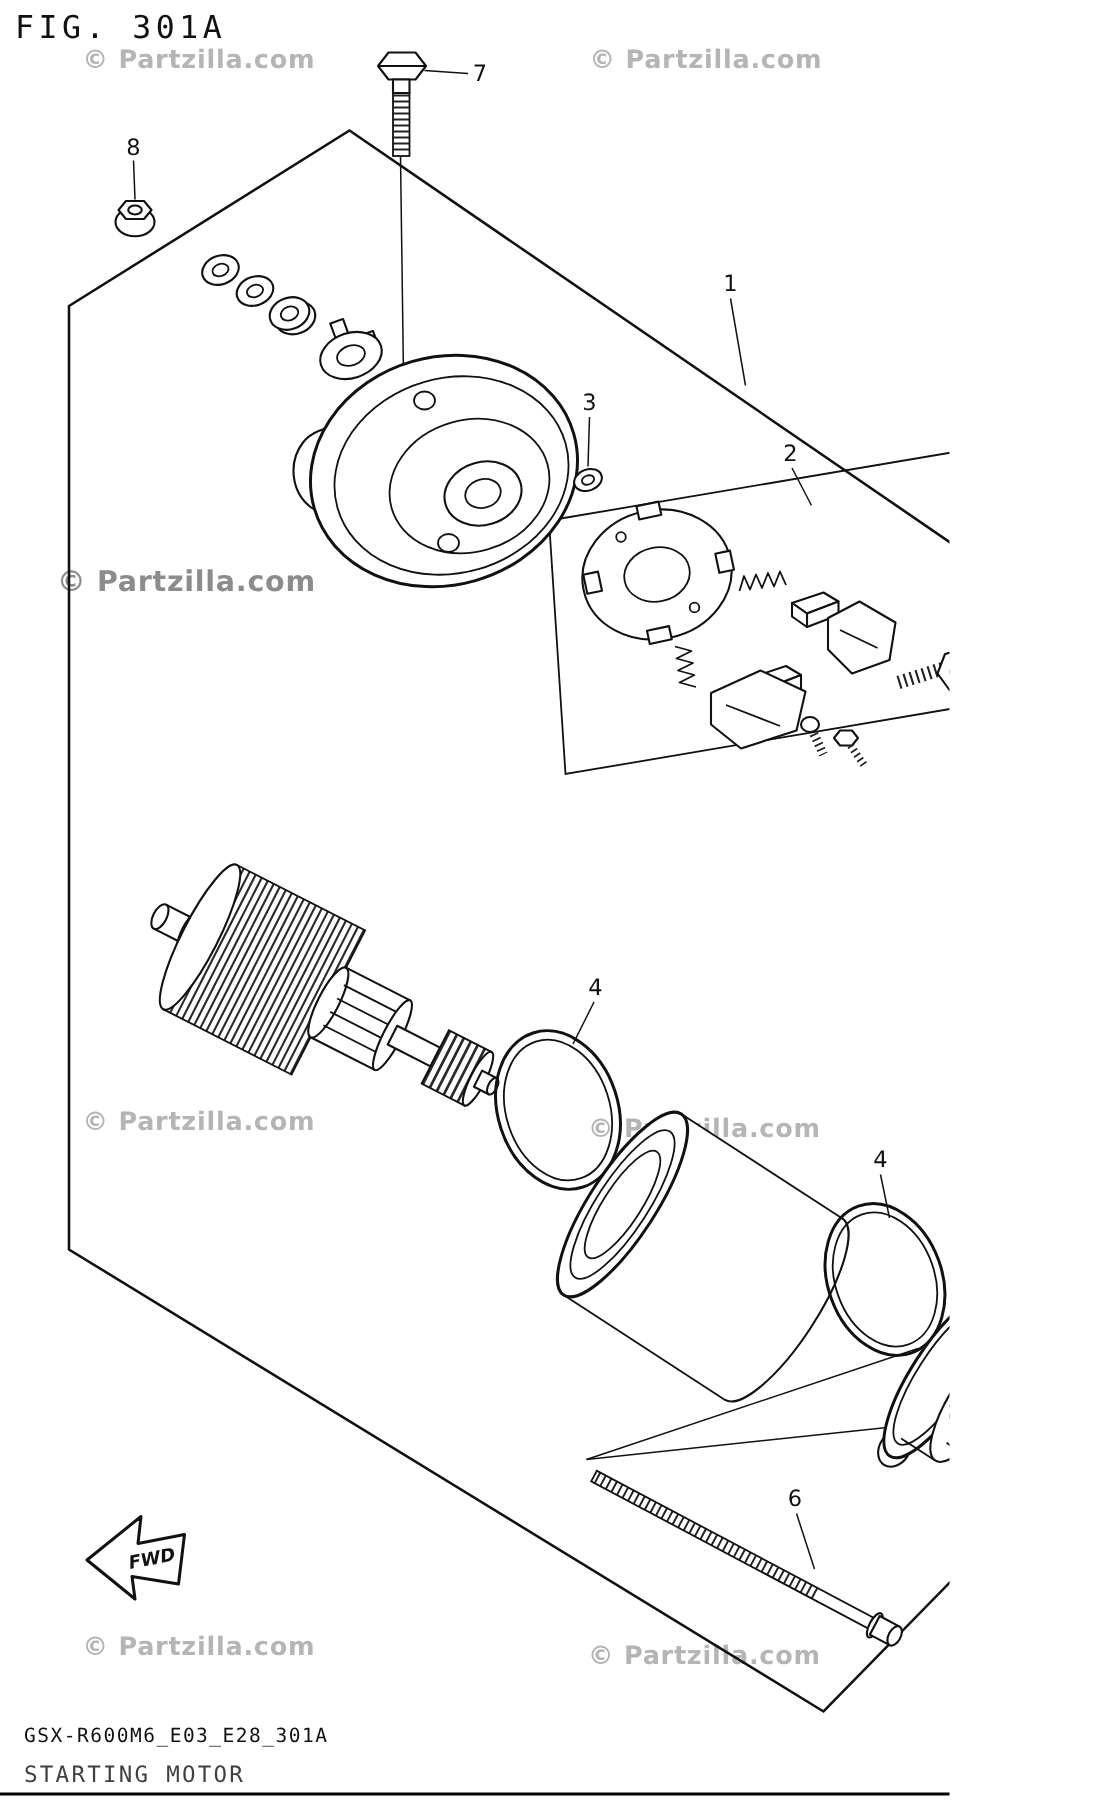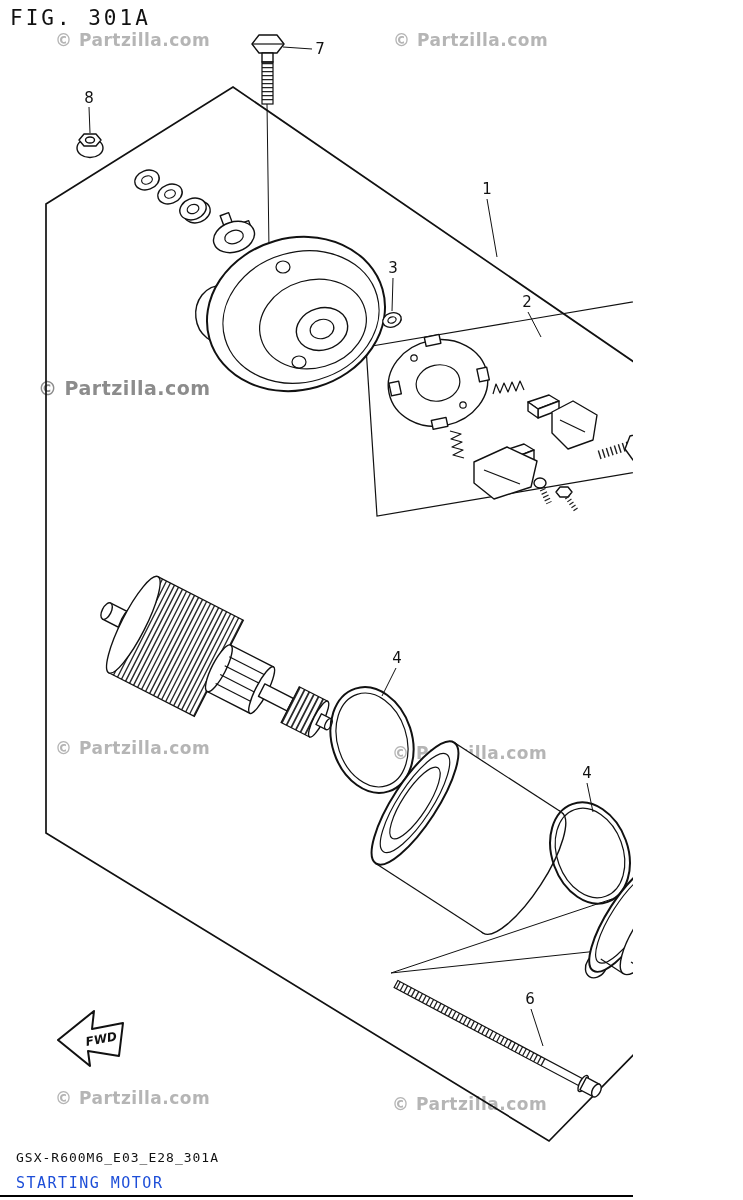--- a/index.html
+++ b/index.html
@@ -14,21 +14,21 @@
   .wm{
     position:absolute;font-size:17px;color:#b5b5b5;white-space:nowrap;letter-spacing:.5px;font-weight:bold;
   }
   .wm-big{font-size:19px;color:#8c8c8c;}
   .footer-code{
     position:absolute;left:16px;top:1150px;
     font-family:"DejaVu Sans Mono",monospace;font-size:13px;letter-spacing:1px;color:#111;
   }
   .footer-title{
     position:absolute;left:16px;top:1174px;
-    font-family:"DejaVu Sans Mono",monospace;font-size:15px;letter-spacing:1.5px;color:#1d4ed8;
+    font-family:"DejaVu Sans Mono",monospace;font-size:15px;letter-spacing:1.5px;color:#404040;
   }
   .bottom-rule{position:absolute;left:0;top:1195px;width:743px;height:2px;background:#000;}
   svg.diagram{position:absolute;left:0;top:0;}
   .part{fill:#fff;stroke:#111;stroke-width:1.4;stroke-linejoin:round;}
   .lnr{fill:none;stroke:#111;stroke-width:1.2;}
   .ln{fill:none;stroke:#111;stroke-width:1.2;}
   .th2{stroke-width:2;}
   .thick{stroke-width:1.7;fill:none;stroke:#111;}
   .leader line{stroke:#111;stroke-width:1;}
   .spring{fill:none;stroke:#111;stroke-width:1.2;stroke-linejoin:round;}

